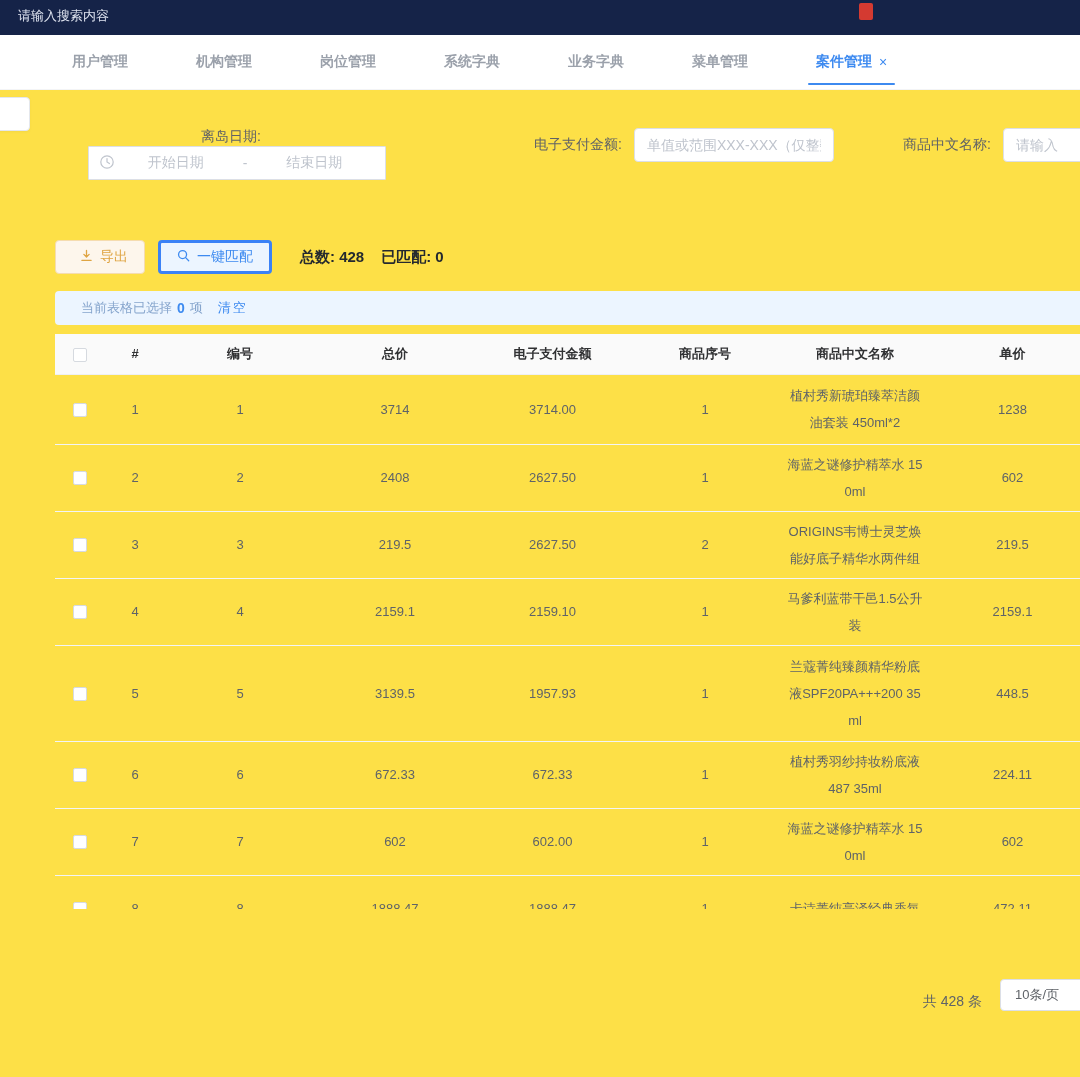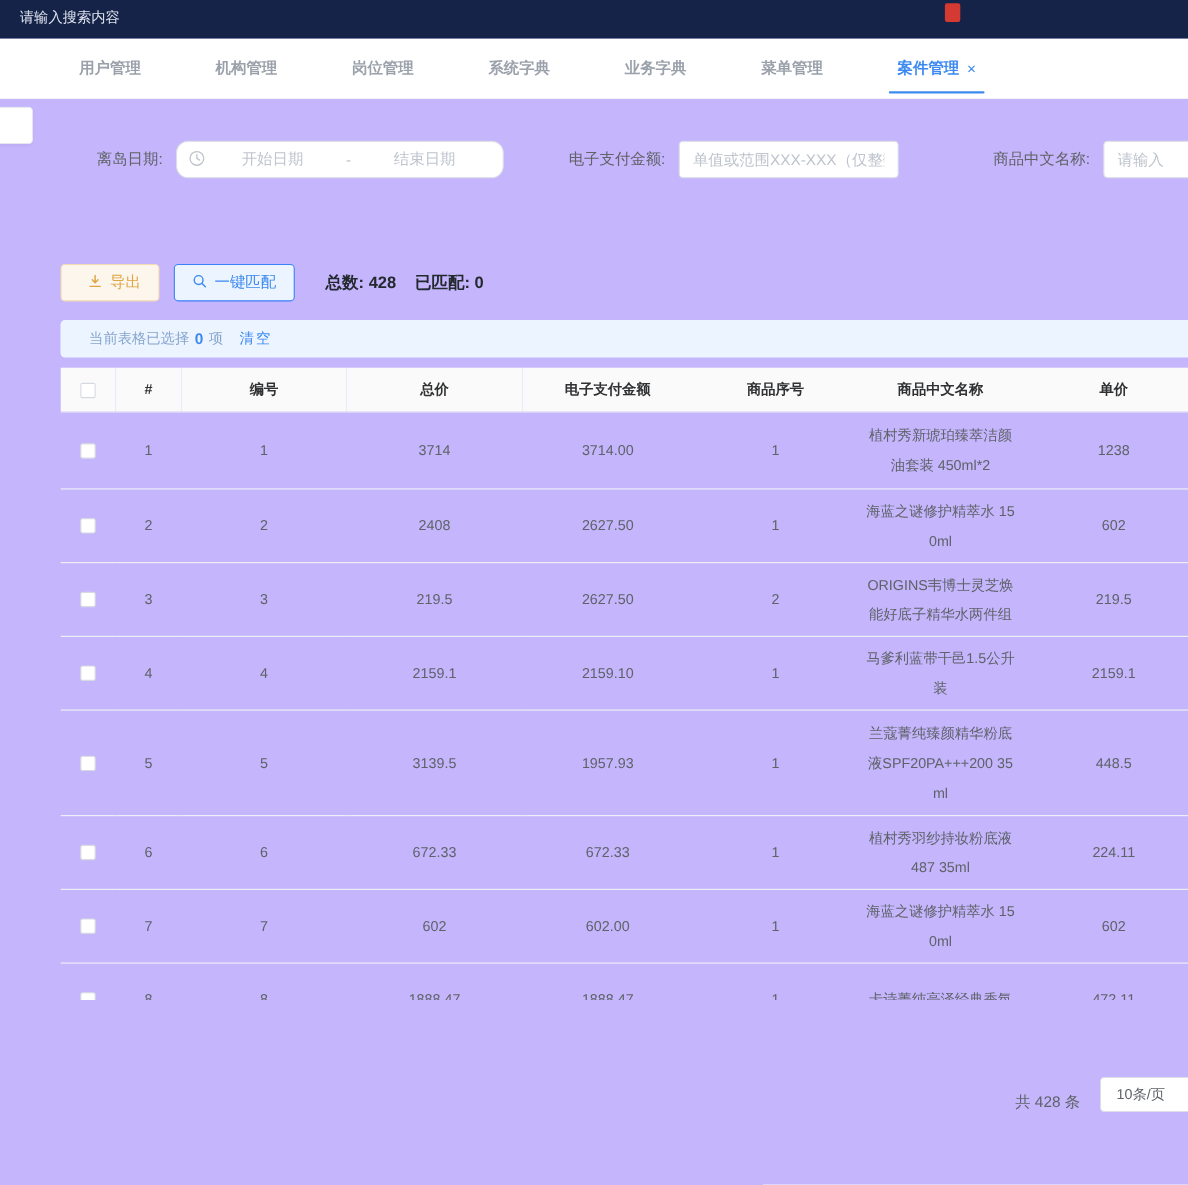--- a/index.html
+++ b/index.html
@@ -1,18 +1,18 @@
 <!DOCTYPE html>
 <html><head>
 <meta charset="utf-8">
 <style>
   * { margin:0; padding:0; box-sizing:border-box; }
   html,body { width:1080px; height:1077px; overflow:hidden; background:#fff;
     font-family:"Liberation Sans","DejaVu Sans",sans-serif; }
-  .page { position:relative; width:1080px; height:1077px; background:#c4b5fd; }
+  .page { position:relative; width:1080px; height:1077px; background:#fde047; }
 
   
   .topbar { height:35px; background:#152348; display:flex; align-items:flex-start; padding:8px 16px 0 18px; position:relative; }
   .topbar input { background:transparent; border:none; outline:none; color:#e3e8f4; font-size:13px; width:260px; }
   .topbar input::placeholder { color:#dfe4f0; opacity:1; }
   .top-badge { position:absolute; right:207px; top:3px; width:14px; height:17px; background:#d43a31; border-radius:2px; }
 
   
   .tabbar { height:55px; background:#fff; display:flex; align-items:center; padding-left:58px; border-bottom:1px solid #f3f4f6; }
   .tab { position:relative; height:55px; display:flex; align-items:center; gap:7px; padding:0 14px; margin-right:40px;
@@ -22,34 +22,34 @@
   .tab .close { font-size:14px; color:#3d8af0; font-weight:normal; }
 
   
   .float-box { position:absolute; left:-8px; top:97px; width:38px; height:34px; background:#fff;
     border:1px solid #e4e7ed; border-radius:4px; box-shadow:0 1px 3px rgba(0,0,0,.04); }
 
   
   .filters { position:relative; height:36px; margin-top:38px; font-size:14px; color:#606266; }
   .fgroup { position:absolute; top:0; display:flex; align-items:center; }
   .fgroup .flabel { margin-right:12px; white-space:nowrap; }
-  .daterange { display:flex; align-items:center; width:298px; height:34px; border:1px solid #dcdfe6; border-radius:11px;
+  .daterange { display:flex; align-items:center; width:298px; height:34px; border:1px solid #dcdfe6; border-radius:1px;
     background:#fff; padding:0 10px; color:#bfc4cd; }
   .daterange .ph { flex:1; text-align:center; font-size:14px; color:#bfc4cd; }
   .daterange .sep { padding:0 6px; color:#bfc4cd; }
   .txtinput { height:34px; border:1px solid #dcdfe6; border-radius:4px; padding:0 12px; font-size:14px; color:#606266; outline:none; }
   .txtinput::placeholder { color:#bfc4cd; opacity:1; }
-  .g1 { left:88px; } .g2 { left:517px; } .g3 { left:903px; }
+  .g1 { left:88px;flex-direction:column; } .g2 { left:534px; } .g3 { left:903px; }
 
   
   .toolbar { display:flex; align-items:center; margin:76px 0 0 55px; }
   .btn { display:inline-flex; align-items:center; gap:7px; height:34px; padding:0 16px; border-radius:4px;
     font-size:14px; cursor:pointer; }
   .btn-export { background:#fdf6ec; border:1px solid #f5dcb0; color:#dfa442;padding-left:24px; }
-  .btn-match { background:#ecf5ff; border:1px solid #3b82f6; color:#3d8af0; margin-left:13px; }
+  .btn-match { background:#ecf5ff; border:3px solid #3b82f6; color:#3d8af0; margin-left:13px; }
   .stats { margin-left:28px; font-size:15px; font-weight:bold; color:#24292f; display:flex; gap:17px; }
 
   
   .selbar { margin:17px 0 0 55px; width:1040px; height:34px; background:#ecf5ff; border-radius:4px;
     display:flex; align-items:center; padding-left:26px; font-size:13px; color:#86a5cd; gap:5px; }
   .selbar b { color:#3d8af0; font-size:14px; }
   .selbar .clear { color:#3d8af0; margin-left:10px; cursor:pointer; letter-spacing:2px; }
 
   
   .table-wrap { margin:9px 0 0 55px; width:1040px; height:575px; overflow:hidden; }

